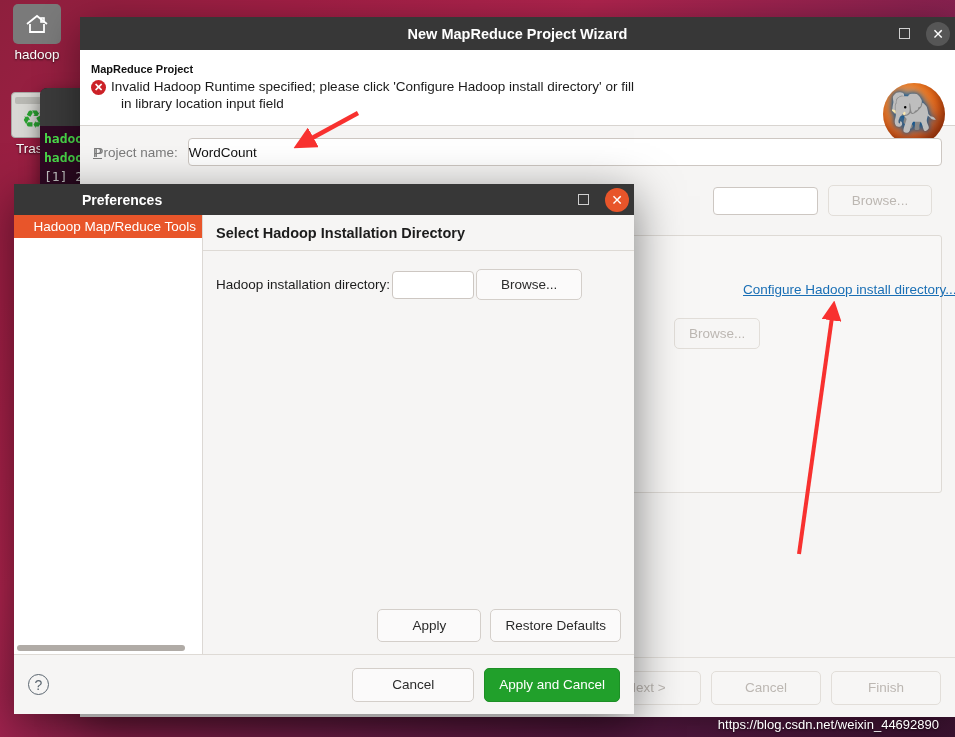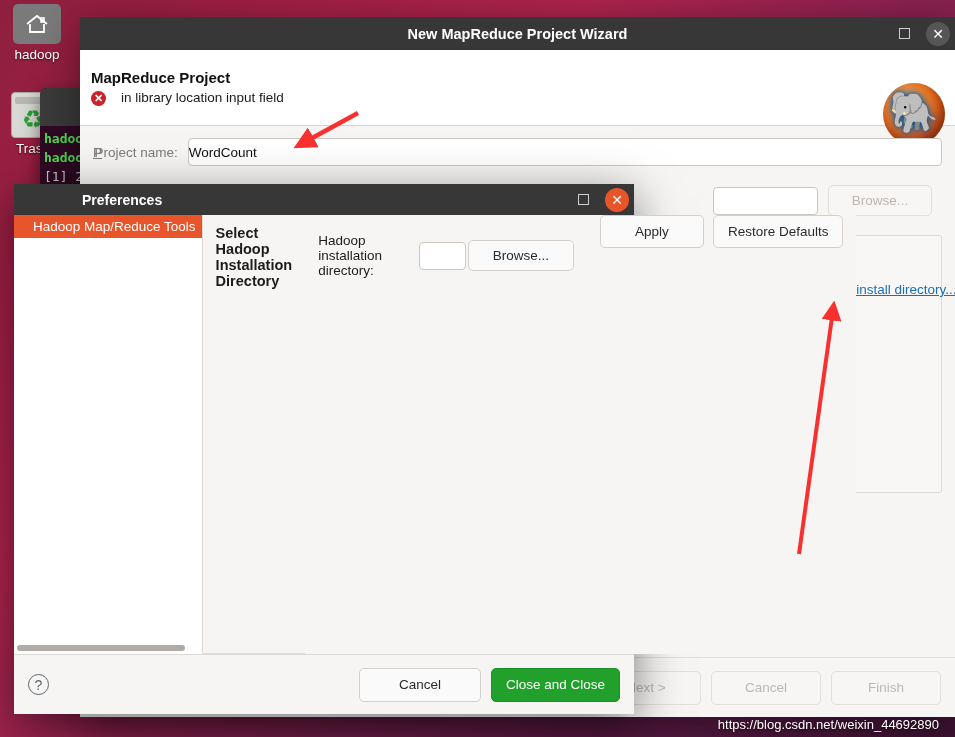--- a/index.html
+++ b/index.html
@@ -76,21 +76,21 @@
     display:flex; align-items:center; justify-content:center;
   }
 
   
   #wizard-header {
     background: #ffffff; flex: none; position: relative;
     padding: 10px 14px 8px 11px; border-bottom: 1px solid #d8d4d0;
     min-height: 76px;
   }
   #wizard-header h1 {
-    margin: 9px 0 3px 0; font-size: 15px; font-weight: bold; color: #111;
+    margin: 3px 0 3px 0; font-size: 11px; font-weight: bold; color: #111;
   }
   #err-row { display: flex; align-items: flex-start; gap: 5px; padding-right: 110px; }
   #err-icon {
     width: 15px; height: 15px; border-radius: 50%; background: #cc2127;
     color: #fff; font-size: 11px; font-weight: bold; flex: none; margin-top: 2px;
     display: flex; align-items: center; justify-content: center; line-height: 1;
   }
   #err-text { font-size: 13.5px; color: #1a1a1a; line-height: 17px; }
   #err-text .l2 { display:block; padding-left: 10px; }
 
@@ -163,21 +163,21 @@
     display: flex; flex-direction: column; text-align: right;
   }
   #prefs-tree .tree-scroll { flex: 1; overflow: hidden; }
   .tree-item {
     background: #e8552a; color: #ffffff; font-size: 13.5px;
     padding: 4px 6px 4px 19px; white-space: nowrap; overflow: hidden;
   }
   #tree-hscroll { height: 12px; padding: 3px 10px 0 3px; }
   #tree-hscroll .thumb { height: 6px; background: #b0aba6; border-radius: 3px; width: 96%; }
 
-  #prefs-right { flex: 1; display: flex; background: #be185d; }
+  #prefs-right { flex: 1; display: flex; flex-direction: column; background: #be185d; }
   #prefs-pagehead {
     padding: 10px 13px 9px 13px; font-size: 14.5px; font-weight: bold; color: #1c1c1c;
     border-bottom: 1px solid #dedad5; background:#f6f5f4;
   }
   #prefs-content { flex: 1; padding: 18px 13px 0 13px; background:#f6f5f4; }
   .pref-row { display: flex; align-items: center; gap: 2px; }
   .pref-label { font-size: 13.5px; color: #1c1c1c; }
   #hadoop-dir-input {
     width: 82px; height: 28px; background: #fff;
     border: 1px solid #cdc7c2; border-radius: 4px;
@@ -259,20 +259,21 @@
       <div class="winbtn">
         <span class="circ">✕</span>
       </div>
     </div>
 
     <div id="wizard-header">
       <h1>MapReduce Project</h1>
       <div id="err-row">
         <div id="err-icon">✕</div>
         <div id="err-text">
+          <span>Invalid Hadoop Runtime specified; please click 'Configure Hadoop install directory' or fill</span>
           <span class="l2">in library location input field</span>
         </div>
       </div>
       <div id="hadoop-logo">
         <span class="ele">🐘</span>
       </div>
     </div>
 
     <div id="wizard-body">
 
@@ -339,21 +340,21 @@
           <div class="btn" style="min-width:104px;">Apply</div>
           <div class="btn" style="min-width:129px;">Restore Defaults</div>
         </div>
       </div>
     </div>
 
     <div id="prefs-footer">
       <div id="help-icon">?</div>
       <div class="spacer"></div>
       <div class="btn">Cancel</div>
-      <div class="btn primary">Close and Close</div>
+      <div class="btn primary">Apply and Cancel</div>
     </div>
   </div>
 
   <svg id="annots" width="955" height="737" viewBox="0 0 955 737">
     <defs>
       <marker id="ahead" markerWidth="5" markerHeight="5" refX="2.6" refY="2.5" orient="auto">
         <path d="M0,0 L5,2.5 L0,5 z" fill="#f8312f"></path>
       </marker>
     </defs>
     <line x1="358" y1="113" x2="303" y2="143" stroke="#f8312f" stroke-width="4.5" marker-end="url(#ahead)"></line>

